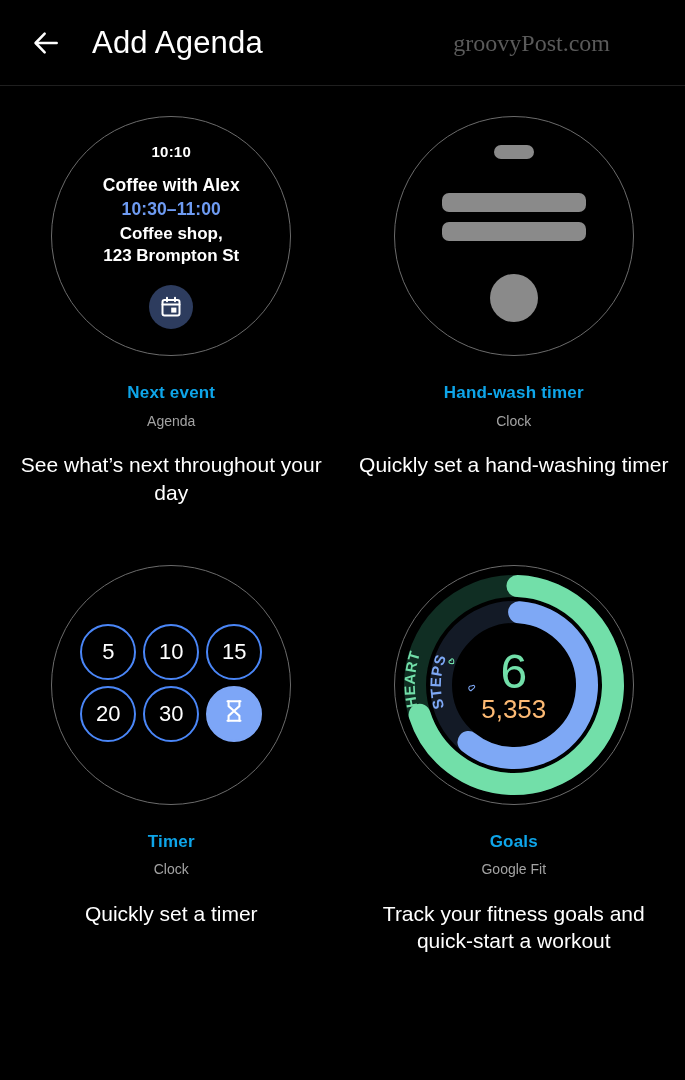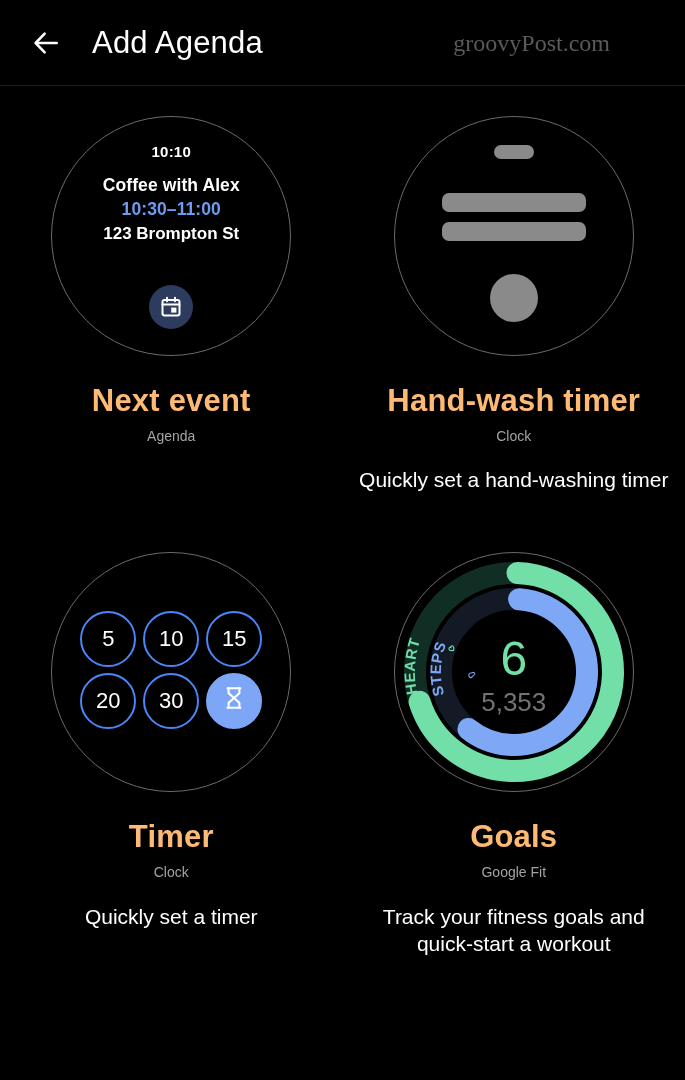--- a/index.html
+++ b/index.html
@@ -42,21 +42,21 @@
     row-gap:58px;
   }
   .tile { display:flex; flex-direction:column; align-items:center; }
   .preview {
     width:240px; height:240px; border-radius:50%;
     border:1px solid #6b6b6b; background:#000;
     position:relative; overflow:hidden;
     display:flex; flex-direction:column; align-items:center;
   }
   .tile-title {
-    margin-top:28px; color:#fdba74; font-size:31px; font-weight:700;
+    margin-top:28px; color:#0ea5e9; font-size:17px; font-weight:700;
     letter-spacing:.2px; text-align:center; line-height:1.1;
   }
   .tile-app {
     margin-top:11px; color:#a3a3a3; font-size:14px; font-weight:400;
     text-align:center; line-height:1.1;
   }
   .tile-desc {
     margin-top:22px; color:#fff; font-size:21px; font-weight:400;
     text-align:center; line-height:1.32; max-width:318px;
   }
@@ -95,21 +95,21 @@
   .tm-chip.filled { background:#7da6f7; border-color:#7da6f7; }
   .tm-units { margin-top:13px; text-align:center; color:#fff; font-size:15px; font-weight:400; }
 
   
   .gl-svg { position:absolute; left:0; top:0; }
   .gl-center {
     position:absolute; left:0; right:0; top:82px;
     display:flex; flex-direction:column; align-items:center;
   }
   .gl-heart-val { color:#72dfa9; font-size:48px; font-weight:400; line-height:1; }
-  .gl-steps-val { color:#737373; font-size:26px; font-weight:400; line-height:1; margin-top:6px; }
+  .gl-steps-val { color:#fdba74; font-size:26px; font-weight:400; line-height:1; margin-top:0; }
 </style>
 </head>
 <body>
 
 <div class="screen">
 
   <div class="appbar">
     <div class="back-btn">
       <span>
         <svg width="32" height="32" viewBox="0 0 24 24" fill="none" stroke="#ffffff" stroke-width="1.9" stroke-linecap="round" stroke-linejoin="round">
@@ -123,34 +123,36 @@
   </div>
 
   <div class="grid">
 
     <div class="tile">
       <div class="preview">
         <div class="ag-time">10:10</div>
         <div class="ag-title">Coffee with Alex</div>
         <div class="ag-range">10:30–11:00</div>
         <div class="ag-loc">
+          <div>Coffee shop,</div>
           <div>123 Brompton St</div>
         </div>
         <div class="ag-icon">
           <svg width="24" height="24" viewBox="0 0 24 24" fill="none" stroke="#ffffff" stroke-width="2" stroke-linecap="round" stroke-linejoin="round">
             <rect x="3.5" y="5" width="17" height="15.5" rx="2"></rect>
             <line x1="3.5" y1="9.6" x2="20.5" y2="9.6"></line>
             <line x1="8" y1="2.8" x2="8" y2="6.2"></line>
             <line x1="16" y1="2.8" x2="16" y2="6.2"></line>
             <rect x="12.2" y="12.6" width="5.2" height="5" fill="#ffffff" stroke="none"></rect>
           </svg>
         </div>
       </div>
       <div class="tile-title">Next event</div>
       <div class="tile-app">Agenda</div>
+      <div class="tile-desc">See what’s next throughout your day</div>
     </div>
 
     <div class="tile">
       <div class="preview">
         <div class="sk-pill"></div>
         <div class="sk-bar1"></div>
         <div class="sk-bar2"></div>
         <div class="sk-dot"></div>
       </div>
       <div class="tile-title">Hand-wash timer</div>

